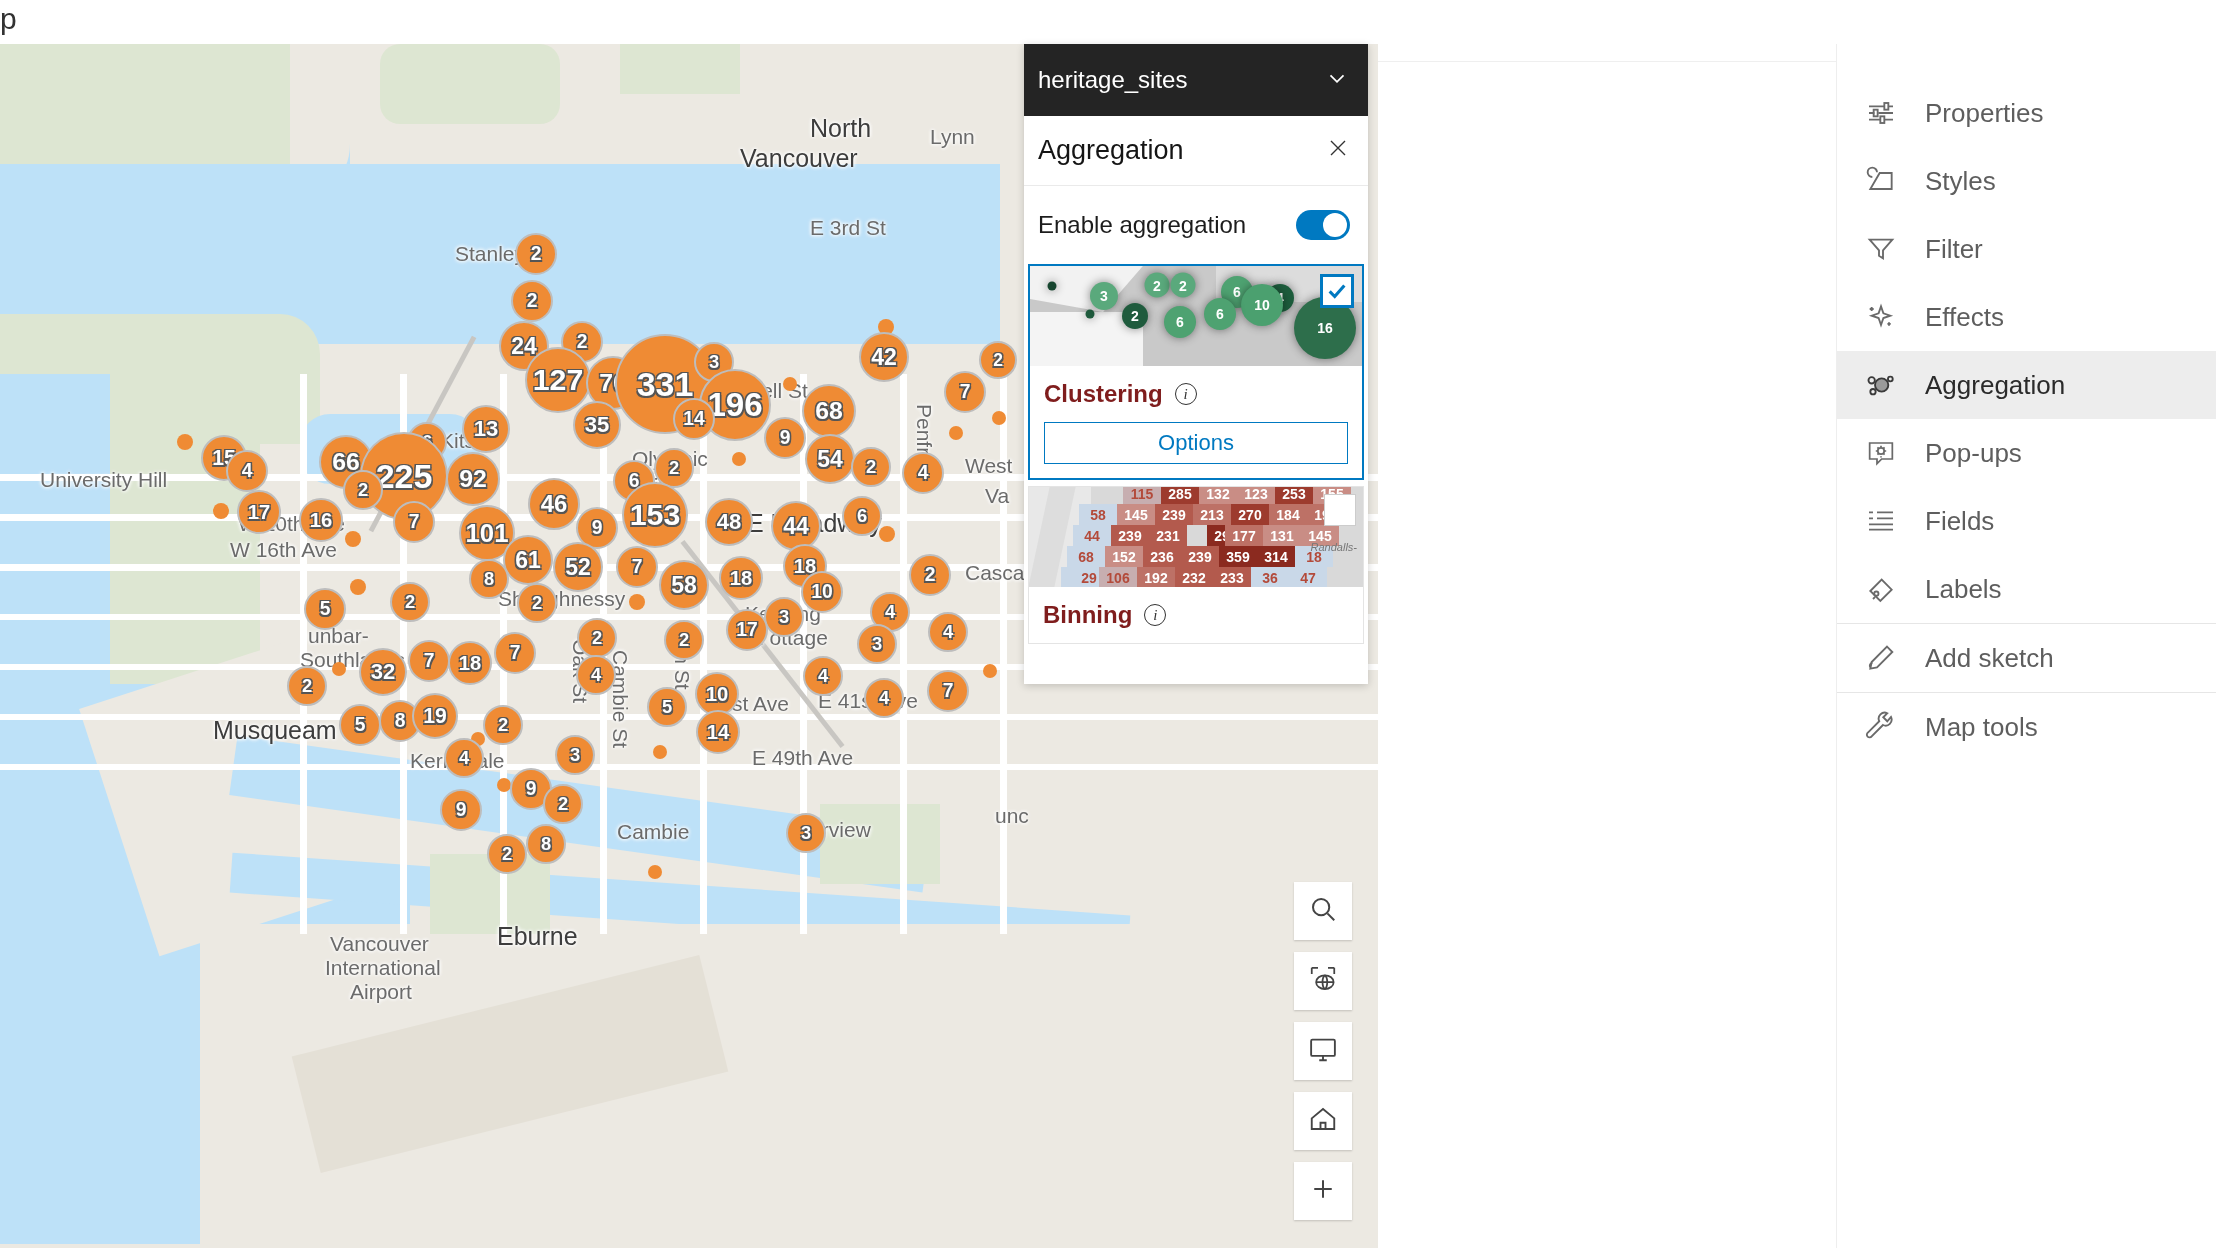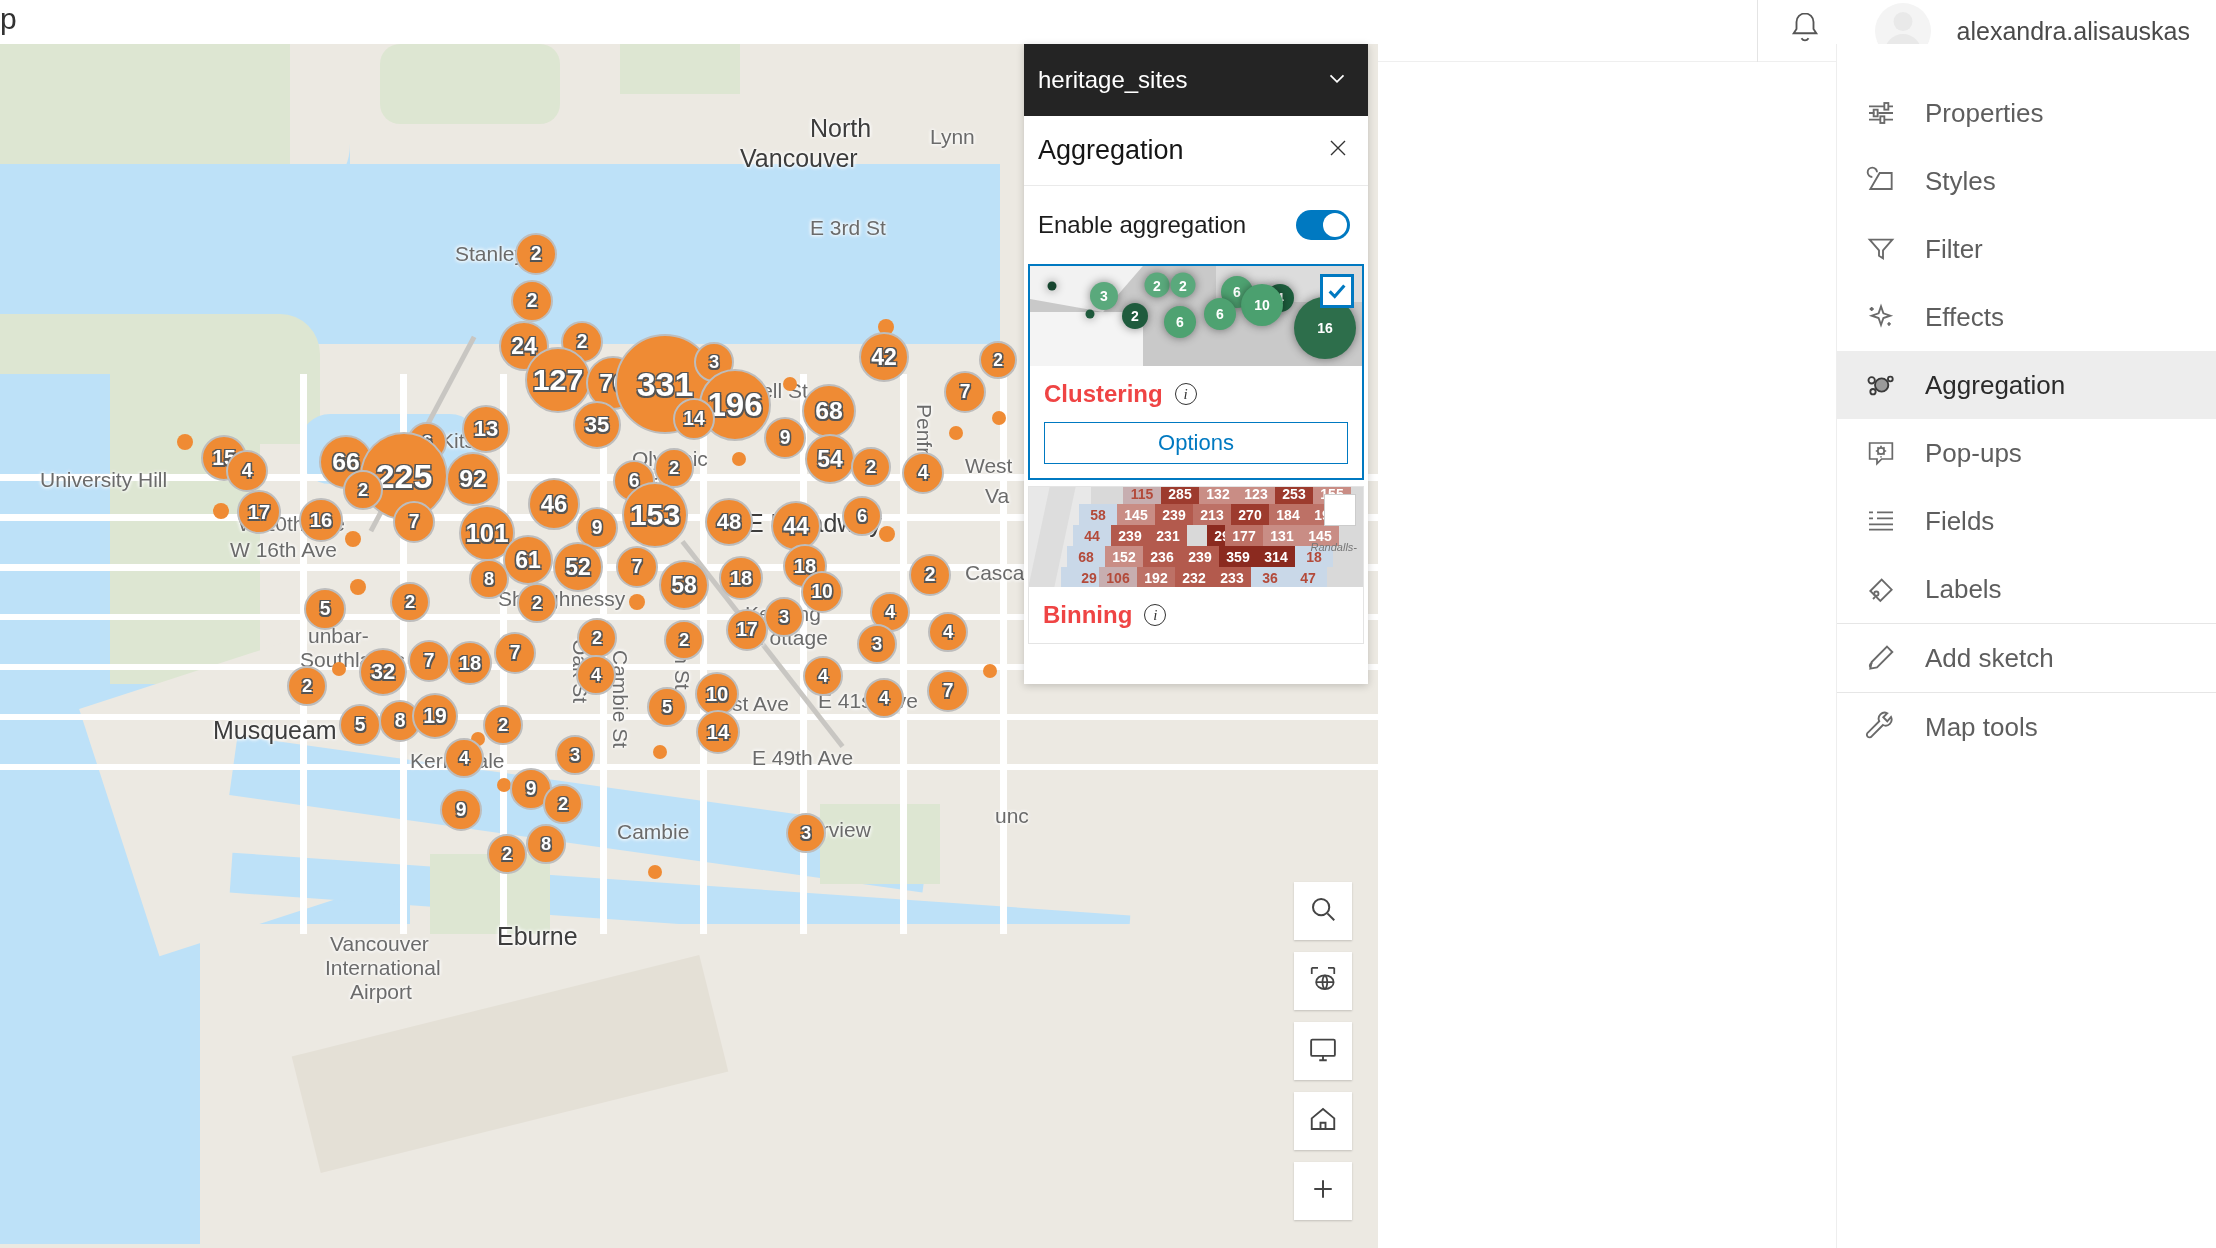--- a/index.html
+++ b/index.html
@@ -137,21 +137,21 @@
     transform: translate(-50%,-50%);
     box-shadow: 0 0 10px rgba(0,0,0,.45);
   }
   .bincell {
     position: absolute; display:flex; align-items:center; justify-content:center;
     color:#fff; font-weight:bold; font-size:14px;
   }
   .opt-name-row {
     height: 56px; display:flex; align-items:center; gap: 12px; padding: 0 14px;
   }
-  .opt-name { font-size: 24px; font-weight: bold; color: #ef4444; }
+  .opt-name { font-size: 24px; font-weight: bold; color: #7f1d1d; }
   .info-i {
     width: 22px; height: 22px; border-radius: 50%; border: 1.6px solid #333;
     font-size: 15px; display:flex; align-items:center; justify-content:center;
     color:#333; font-family:"Liberation Serif", serif; font-style: italic;
   }
   .options-btn {
     margin: 0 14px 14px 14px; height: 42px; border: 1px solid #0079c1;
     display:flex; align-items:center; justify-content:center;
     color: #0079c1; font-size: 22px; cursor: pointer; background:#fff;
   }
@@ -172,32 +172,20 @@
   .nav-sep { height: 1px; background: #e6e6e6; margin: 0; }
   .nav-gap { height: 35px; }
 </style>
 </head>
 <body>
 
 <div id="app">
 
   <div class="topbar">
     <div class="topbar-title">p</div>
-    <div class="topbar-right">
-      <div class="bell-wrap">
-        <span>
-          <svg width="34" height="38" viewBox="0 0 24 26" fill="none" stroke="#555" stroke-width="1.3">
-            <path d="M12 2c-3.3 0-6 2.7-6 6v5l-2 3h16l-2-3V8c0-3.3-2.7-6-6-6z"></path>
-            <path d="M9.5 19.5c.6.9 1.5 1.5 2.5 1.5s1.9-.6 2.5-1.5"></path>
-          </svg>
-        </span>
-      </div>
-      <div class="avatar"></div>
-      <div class="username">alexandra.alisauskas</div>
-    </div>
   </div>
 
   <div class="map">
 
     <div class="map-land" style="left:-10px;top:0px;width:360px;height:160px;border-radius:0 0 60px 0;"></div>
     <div class="map-green" style="left:-10px;top:0px;width:300px;height:120px;"></div>
     <div class="map-land" style="left:350px;top:-10px;width:1040px;height:170px;"></div>
     <div class="map-green" style="left:380px;top:0px;width:180px;height:80px;border-radius:20px;"></div>
     <div class="map-green" style="left:620px;top:-10px;width:120px;height:60px;"></div>
     <div class="map-water" style="left:0px;top:120px;width:1020px;height:240px;"></div>

